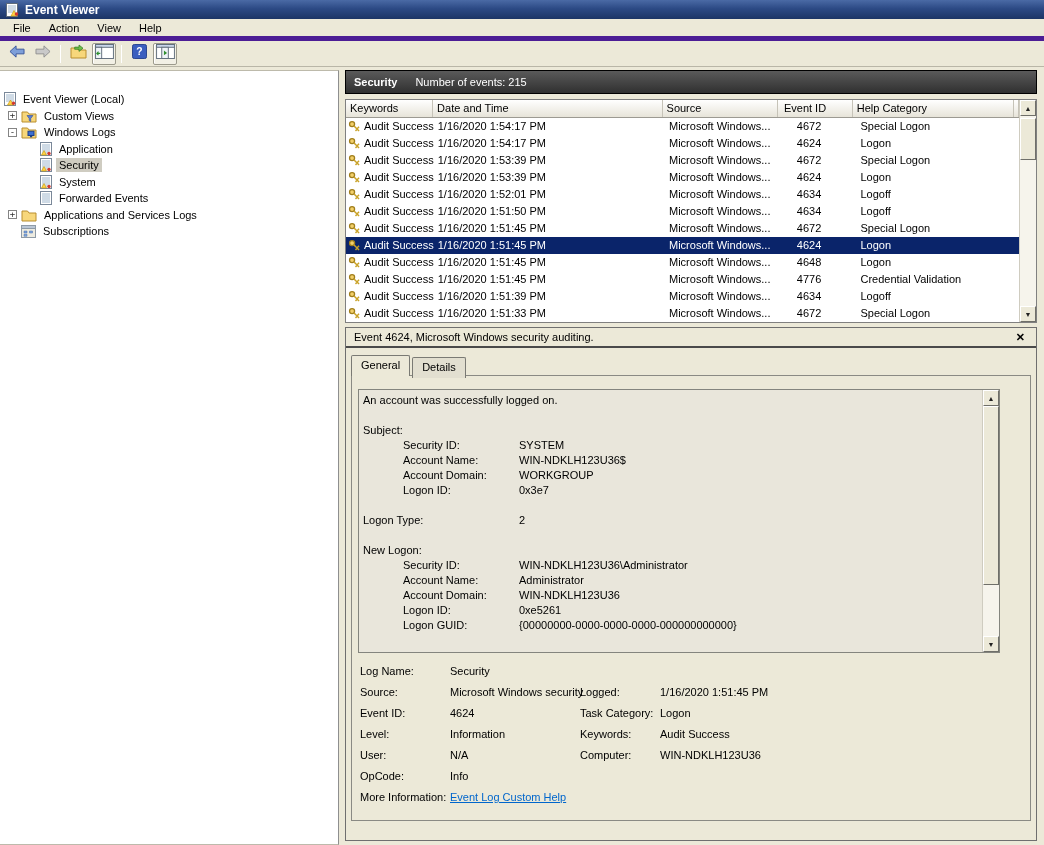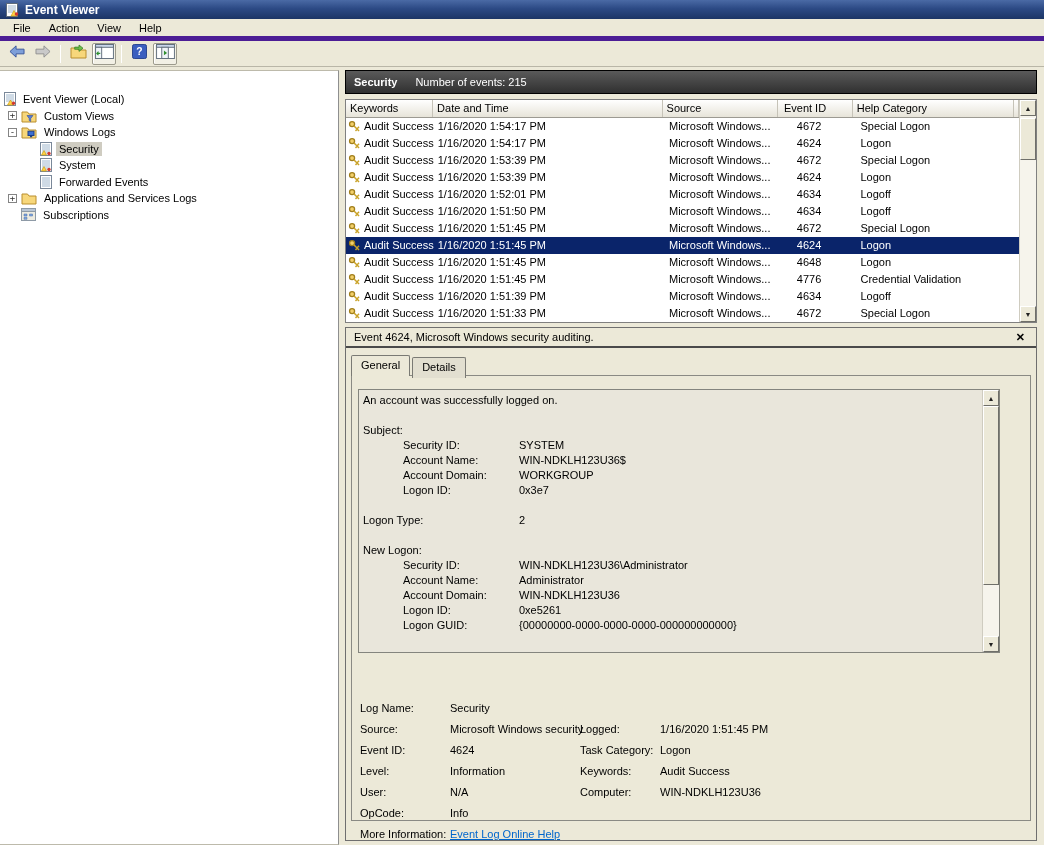--- a/index.html
+++ b/index.html
@@ -98,21 +98,21 @@
   .pt-spacer { flex:1; }
   .close-x { font-size:11px; font-weight:bold; padding:0 3px; }
   .tabs { display:flex; margin:7px 0 0 5px; position:relative; z-index:2; }
   .tab {
     font-size:11px; padding:3px 9px 2px; margin-right:2px; position:relative; top:2px;
     background:#E2DFD0; border:1px solid #7A7A74; border-bottom:none; border-radius:2px 2px 0 0;
   }
   .tab.active { background:#ECE9D8; top:0; padding-bottom:5px; }
   .tab-page {
     flex:1; margin:-1px 5px 19px 5px; border:1px solid #8A8A84; background:#ECE9D8;
-    position:relative; z-index:1; display:flex; flex-direction:column; min-height:0;gap:37px;
+    position:relative; z-index:1; display:flex; flex-direction:column; min-height:0;
   }
   .desc-box {
     margin:13px 30px 0 6px; height:264px; flex:0 0 264px; position:relative;
     border:1px solid #84857E; background:#E9E6DB; overflow:hidden;
   }
   .desc-content { margin-right:17px; padding:3px 0 0 4px; font-size:11px; overflow:hidden; height:100%; }
   .desc-line { position:relative; height:15px; line-height:15px; white-space:nowrap; }
   .desc-label.ind1 { margin-left:40px; }
   .desc-value { position:absolute; left:156px; top:0; }
   .fields { margin:12px 8px 0 8px; font-size:11px; position:relative; }
@@ -217,20 +217,31 @@
         <div class="trow" style="padding-left: 8px;">
           <span class="texp">-</span>
           <span class="ticon">
             <svg width="16" height="14" viewBox="0 0 16 14">
               <path d="M1 3 h5.5 l1.5 2 H15 v8 H1 z" fill="#F7D77B" stroke="#B98E2F"></path>
               <rect x="7" y="6.2" width="6" height="4.3" fill="#3C6FD1" stroke="#1E3F86"></rect>
               <rect x="9" y="10.7" width="2.2" height="1.6" fill="#1E3F86"></rect>
             </svg>
           </span>
           <span class="tlabel">Windows Logs</span>
+        </div>
+        <div class="trow" style="padding-left: 40px;">
+          <span class="ticon">
+            <svg width="12" height="14" viewBox="0 0 12 14">
+              <rect x="0.5" y="0.5" width="11" height="13" fill="#fff" stroke="#7A8899"></rect>
+              <path d="M2 3h8M2 5h8M2 7h8M2 9h8M2 11h8" stroke="#9FB6CC"></path>
+              <path d="M1.5 13 L4 8.5 L6.5 13z" fill="#FFD24A" stroke="#C89A00" stroke-width="0.6"></path>
+              <circle cx="9" cy="11.5" r="1.7" fill="#D23A2E"></circle>
+            </svg>
+          </span>
+          <span class="tlabel">Application</span>
         </div>
         <div class="trow" style="padding-left: 40px;">
           <span class="ticon">
             <svg width="12" height="14" viewBox="0 0 12 14">
               <rect x="0.5" y="0.5" width="11" height="13" fill="#fff" stroke="#7A8899"></rect>
               <path d="M2 3h8M2 5h8M2 7h8M2 9h8M2 11h8" stroke="#9FB6CC"></path>
               <path d="M1.5 13 L4 8.5 L6.5 13z" fill="#FFD24A" stroke="#C89A00" stroke-width="0.6"></path>
               <circle cx="9" cy="11.5" r="1.7" fill="#D23A2E"></circle>
             </svg>
           </span>
@@ -551,21 +562,21 @@
                 <span class="f-value">N/A</span>
                 <span class="f-label2">Computer:</span>
                 <span class="f-value2">WIN-NDKLH123U36</span>
               </div>
               <div class="field-row">
                 <span class="f-label">OpCode:</span>
                 <span class="f-value">Info</span>
               </div>
               <div class="field-row">
                 <span class="f-label">More Information:</span>
-                <a class="f-value link">Event Log Online Help</a>
+                <a class="f-value link">Event Log Custom Help</a>
               </div>
             </div>
         </div>
       </div>
 
     </div>
   </div>
 </div>
 
 </body></html>

